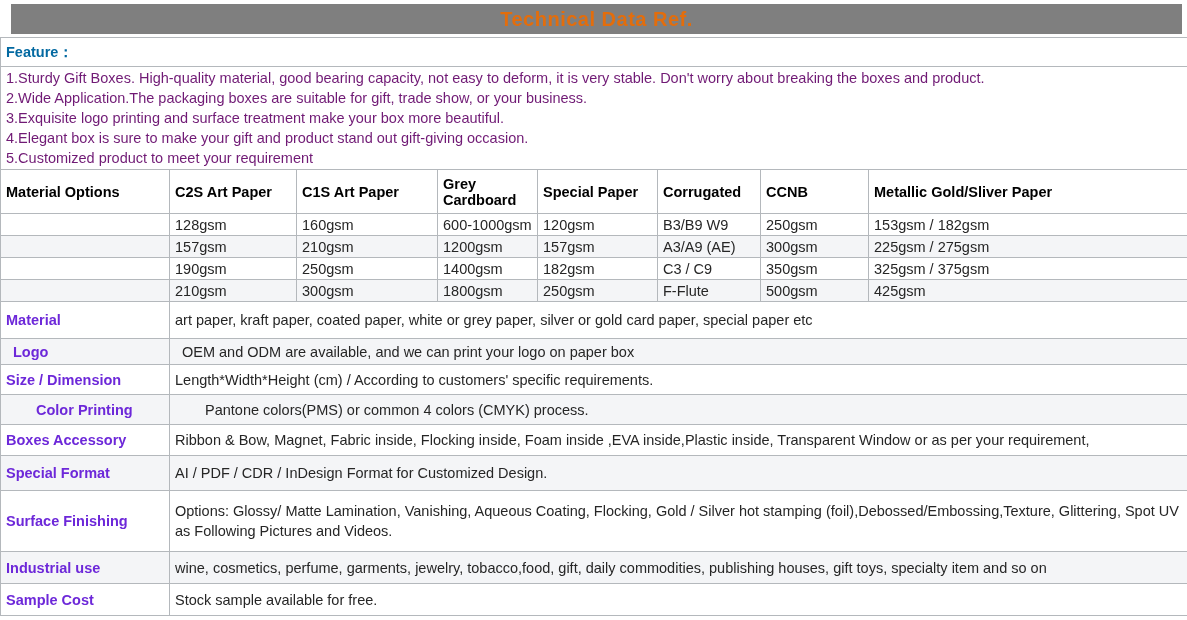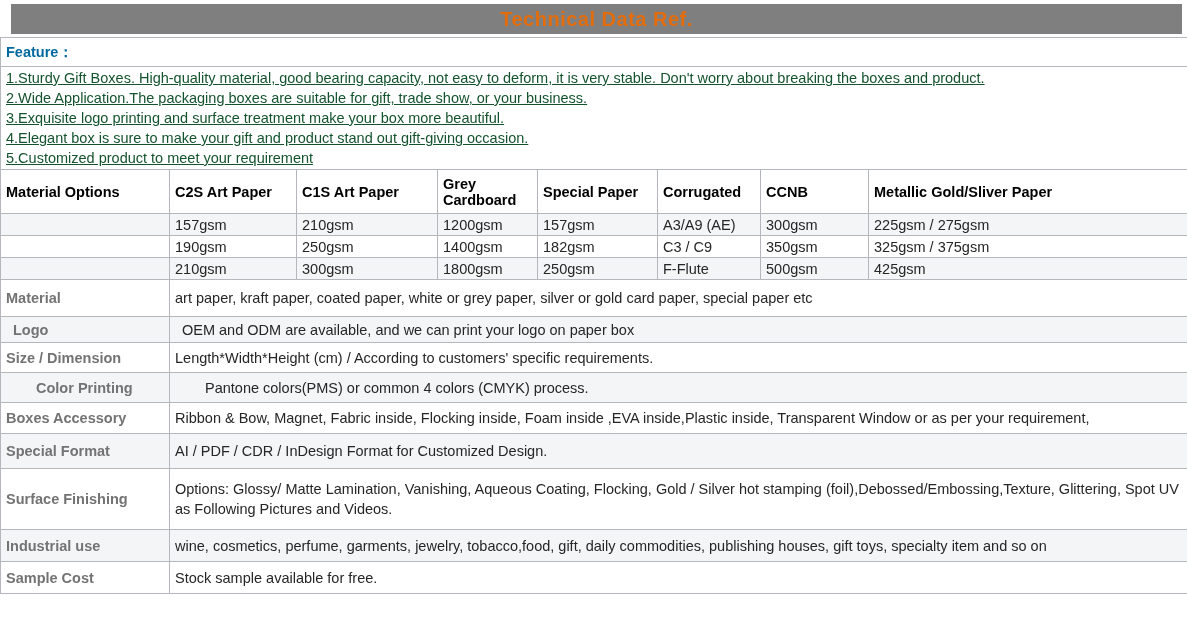--- a/index.html
+++ b/index.html
@@ -24,33 +24,32 @@
   }
   
   td.feature-heading{
     font-weight:bold;font-size:17px;color:#0369a1;
     padding:4px 6px;height:26px;
   }
   td.feature-list-cell{
     border-bottom:none;padding:8px 8px 14px 7px;
   }
   .feature-line{
-    font-size:14.5px;color:#14532d;line-height:20px;white-space:nowrap;
+    font-size:14.5px;color:#701a75;line-height:20px;white-space:nowrap;
     overflow:hidden;
-    text-decoration:underline;
   }
   
   tr.hdr th{
     font-weight:bold;color:#000;font-size:14.5px;height:41px;
     background:#ffffff;
   }
   tr.gsm td{height:19px;}
   tr.stripe td{background:#f4f5f7;}
   
-  td.spec-label{font-weight:bold;color:#737373;}
+  td.spec-label{font-weight:bold;color:#6d28d9;}
   tr.sr0 td{height:34px;}
   tr.sr1 td{height:23px;padding-left:12px;}
   tr.sr2 td{height:27px;}
   tr.sr3 td{height:27px;padding-left:35px;}
   tr.sr4 td{height:28px;}
   tr.sr5 td{height:32px;}
   tr.sr6 td{height:58px;}
   tr.sr7 td{height:29px;}
   tr.sr8 td{height:29px;}
   td.spec-value{line-height:20px;padding-left:6px;}
@@ -93,20 +92,30 @@
     <th>Material Options</th>
     <th>C2S Art Paper</th>
     <th>C1S Art Paper</th>
     <th>Grey Cardboard</th>
     <th>Special Paper</th>
     <th>Corrugated</th>
     <th>CCNB</th>
     <th>Metallic Gold/Sliver Paper</th>
   </tr>
 
+  <tr class="gsm">
+    <td></td>
+    <td>128gsm</td>
+    <td>160gsm</td>
+    <td>600-1000gsm</td>
+    <td>120gsm</td>
+    <td>B3/B9 W9</td>
+    <td>250gsm</td>
+    <td>153gsm / 182gsm</td>
+  </tr>
   <tr class="gsm stripe">
     <td></td>
     <td>157gsm</td>
     <td>210gsm</td>
     <td>1200gsm</td>
     <td>157gsm</td>
     <td>A3/A9 (AE)</td>
     <td>300gsm</td>
     <td>225gsm / 275gsm</td>
   </tr>

